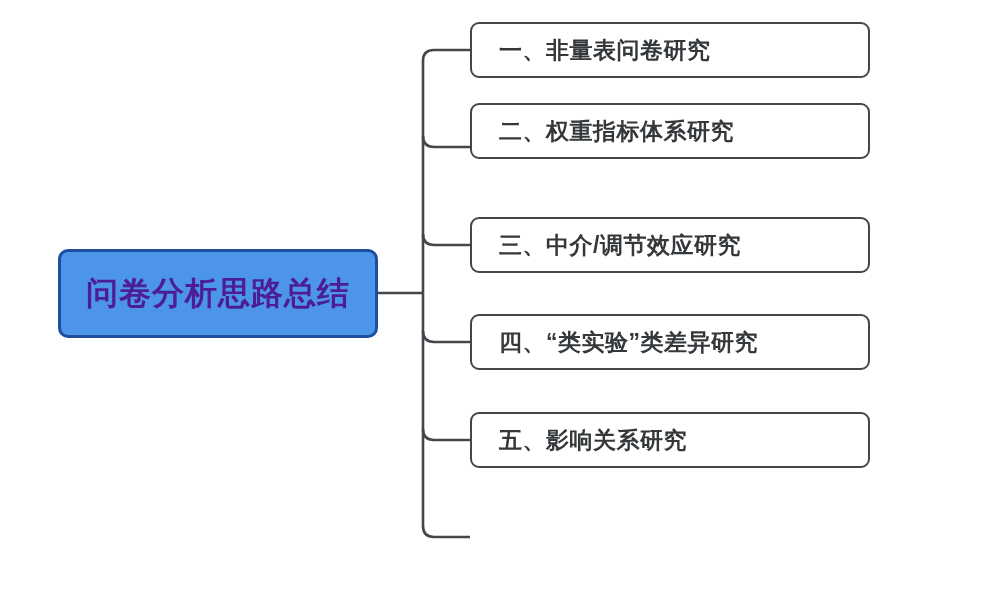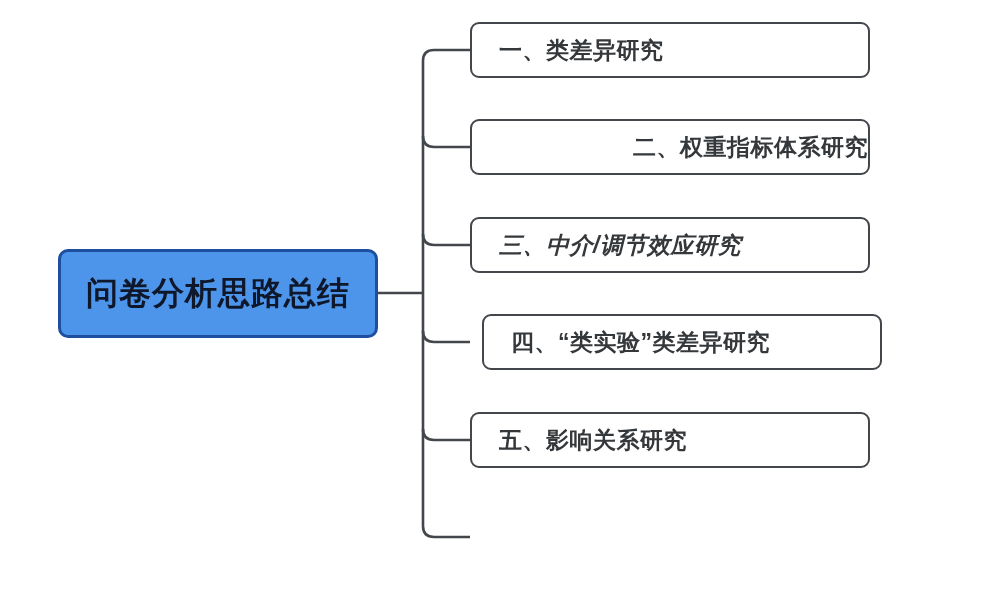--- a/index.html
+++ b/index.html
@@ -31,43 +31,43 @@
   }
   .root-node {
     left: 58px;
     top: 249px;
     width: 320px;
     height: 89px;
     background: #4D95EA;
     border: 3px solid #1E4F9E;
     border-radius: 10px;
     justify-content: center;
-    color: #0f172a;
+    color: #4c1d95;
     font-size: 32px;
     font-weight: bold;
     letter-spacing: 1px;
     text-align: center;
   }
   .branch-node {
     left: 470px;
     width: 400px;
     height: 56px;
     background: #ffffff;
     border: 2.5px solid #43474C;
     border-radius: 9px;
     padding-left: 27px;
     color: #35383B;
     font-size: 23px;
     font-weight: bold;
     letter-spacing: 0.5px;
   }
   .b1 { top: 22px; }
-  .b2 { top: 119px; justify-content: flex-end; }
-  .b3 { top: 217px; font-style: italic; }
-  .b4 { top: 314px; margin-left: 12px; }
+  .b2 { top: 103px; }
+  .b3 { top: 217px; }
+  .b4 { top: 314px; }
   .b5 { top: 412px; }
   .b6 { top: 509px; }
   .node-label { display: inline-block; }
 </style>
 </head>
 <body>
 
 <div class="canvas">
 
   <svg class="connectors" viewBox="0 0 986 591" xmlns="http://www.w3.org/2000/svg">
@@ -82,21 +82,21 @@
       <path d="M 423 331 Q 423 342 434 342 H 470"></path>
       <path d="M 423 429 Q 423 440 434 440 H 470"></path>
     </g>
   </svg>
 
   <div class="node root-node">
     <span class="node-label">问卷分析思路总结</span>
   </div>
 
   <div class="node branch-node b1">
-    <span class="node-label">一、类差异研究</span>
+    <span class="node-label">一、非量表问卷研究</span>
   </div>
 
   <div class="node branch-node b2">
     <span class="node-label">二、权重指标体系研究</span>
   </div>
 
   <div class="node branch-node b3">
     <span class="node-label">三、中介/调节效应研究</span>
   </div>
 

